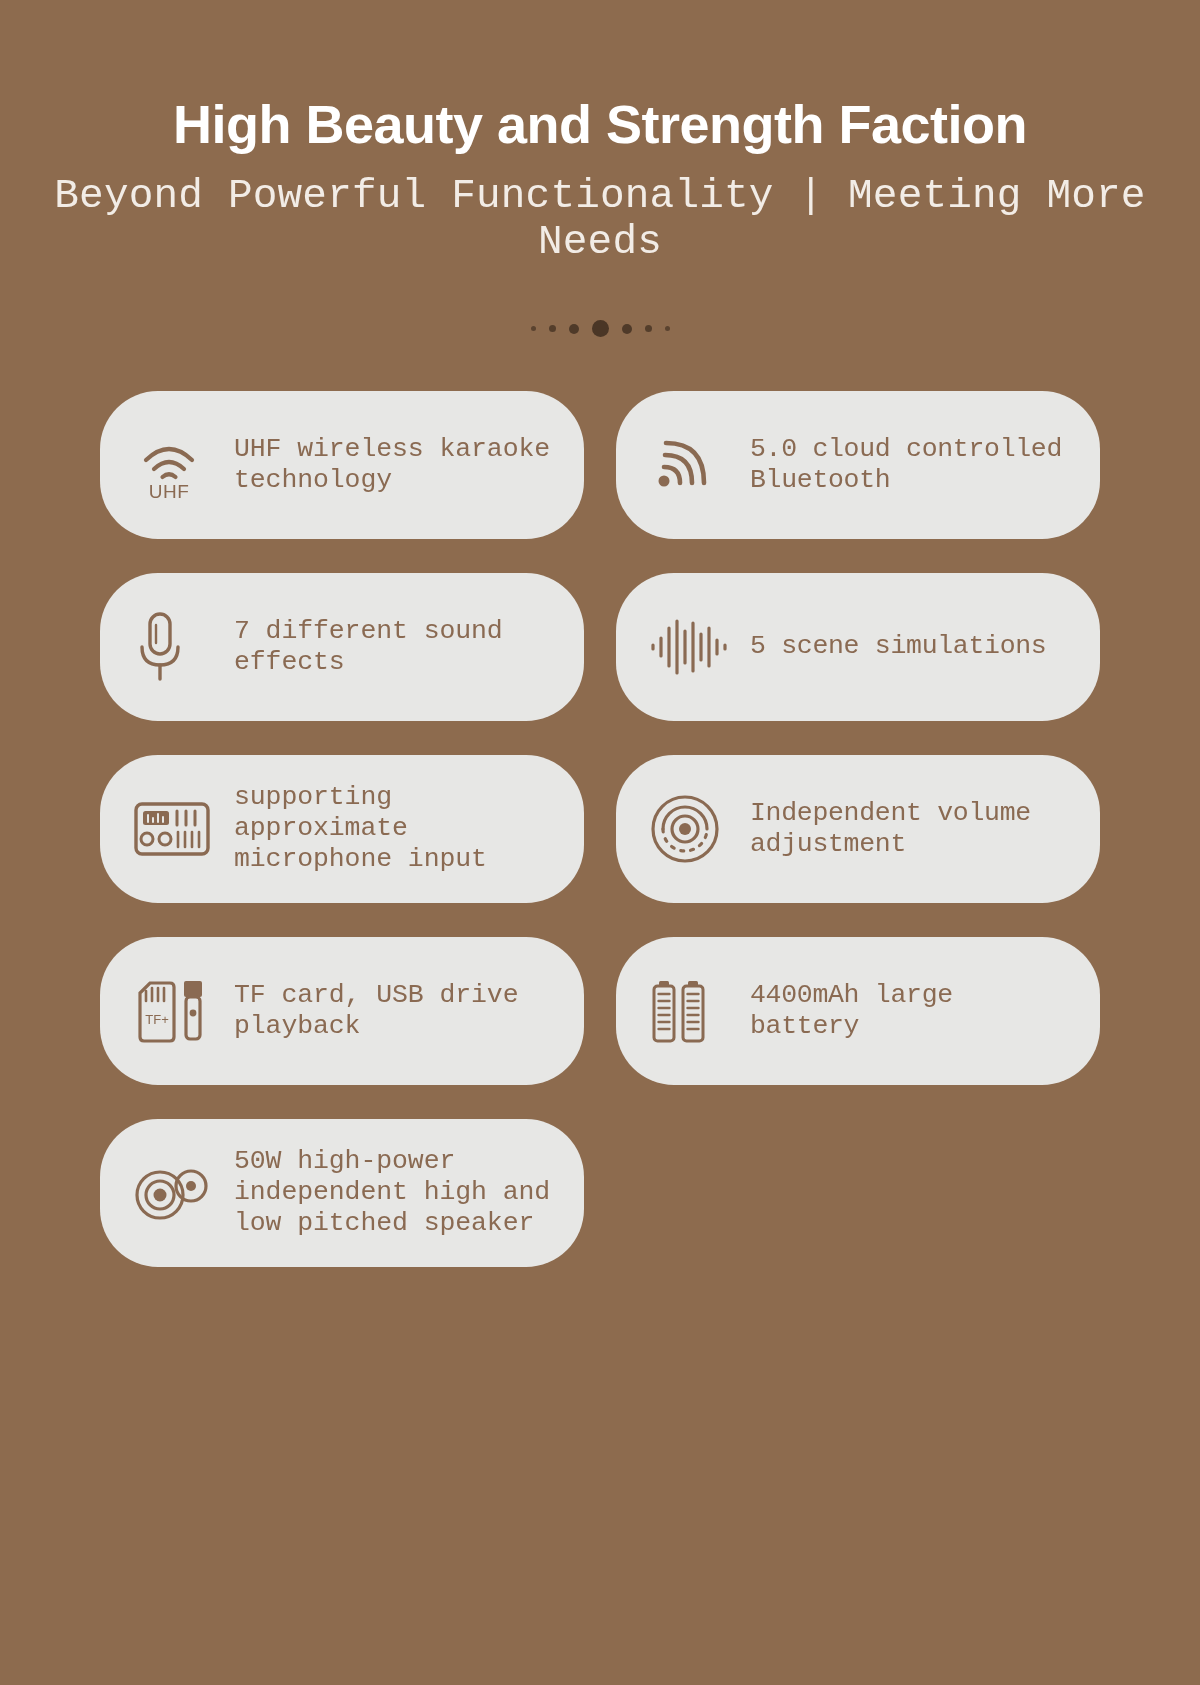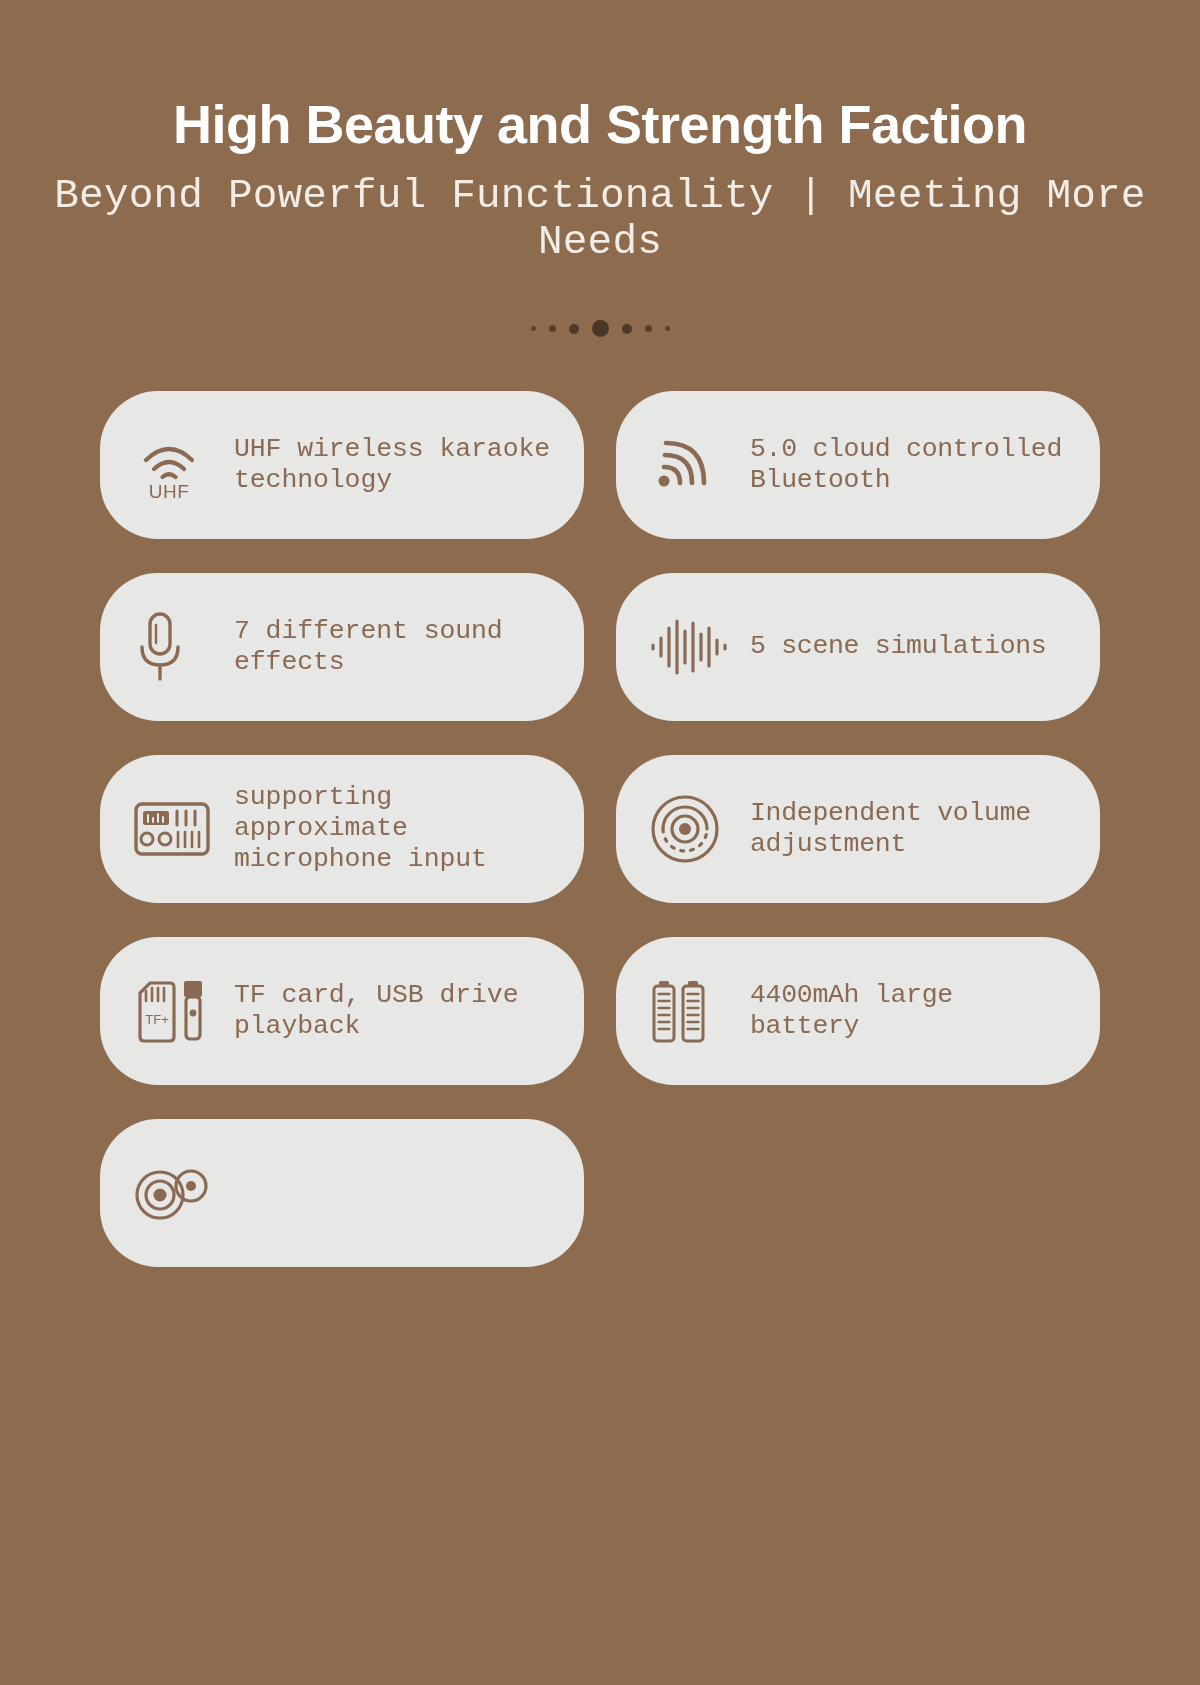--- a/index.html
+++ b/index.html
@@ -272,15 +272,16 @@
   <div class="feature-card">
     <span class="card-icon">
       <svg width="76" height="62" viewBox="0 0 76 62" fill="none">
         <circle cx="26" cy="33" r="23" stroke="currentColor" stroke-width="3.2"></circle>
         <circle cx="26" cy="33" r="14" stroke="currentColor" stroke-width="3.2"></circle>
         <circle cx="26" cy="33" r="6.5" fill="currentColor"></circle>
         <circle cx="57" cy="24" r="15" stroke="currentColor" stroke-width="3.2"></circle>
         <circle cx="57" cy="24" r="5" fill="currentColor"></circle>
       </svg>
     </span>
+    <span class="card-label">50W high-power independent high and low pitched speaker</span>
   </div>
 
 </div>
 
 </body></html>

